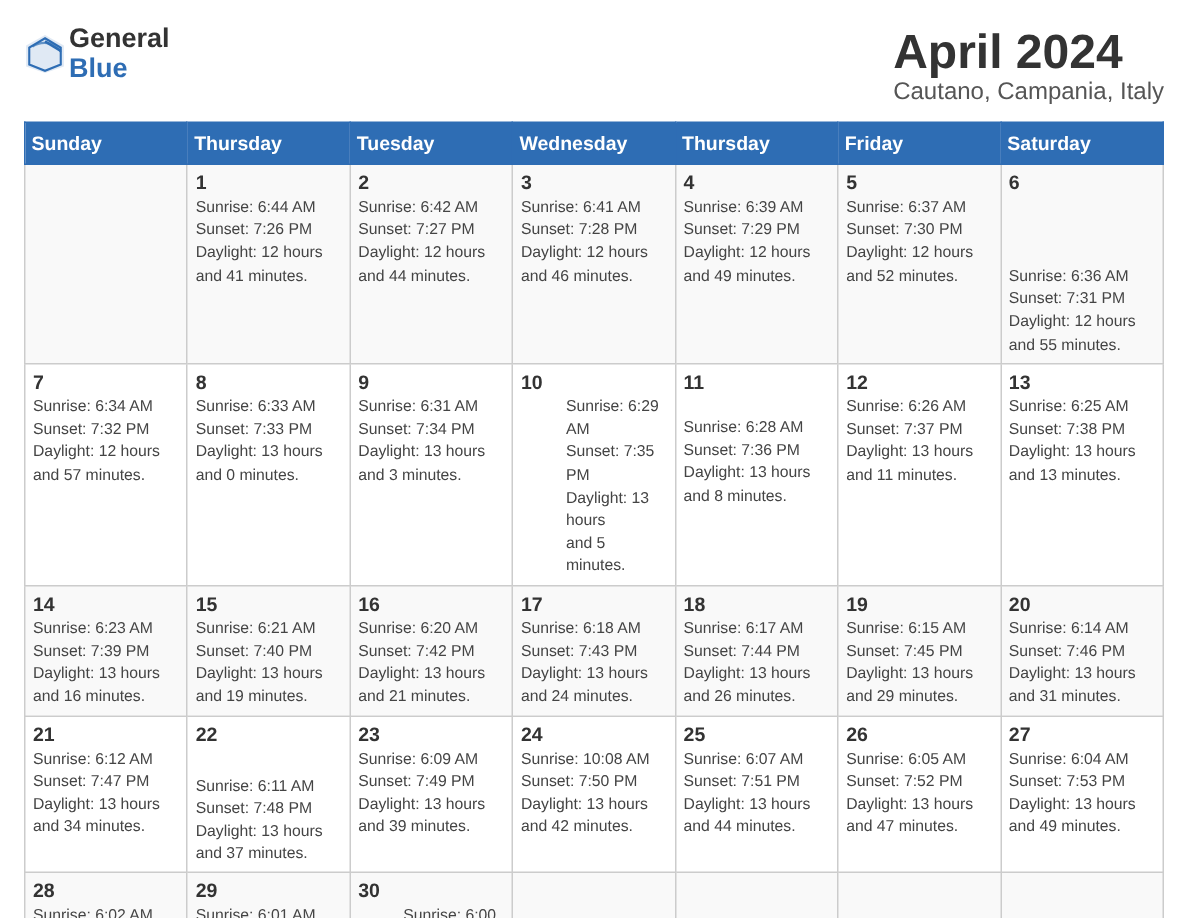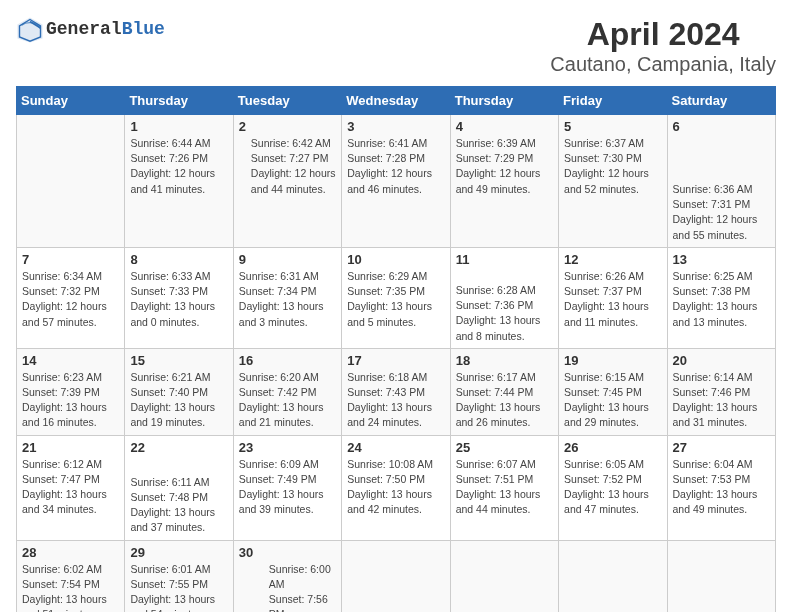--- a/index.html
+++ b/index.html
@@ -15,49 +15,48 @@
       justify-content: space-between;
       align-items: flex-start;
       margin-bottom: 10px;
     }
     .logo {
       display: flex;
       align-items: center;
     }
     .logo-text {
       display: flex;
-      flex-direction: row;
+      flex-direction: column;
       line-height: 1.1;
-      font-family: Liberation Mono, monospace;
     }
     .logo-general {
       font-size: 18px;
       font-weight: bold;
       color: #333;
     }
     .logo-blue {
       font-size: 18px;
       font-weight: bold;
       color: #2e6db4;
     }
     .logo-icon {
       width: 28px;
       height: 28px;
       margin-right: 2px;
     }
     .title-block {
-      text-align: center;
+      text-align: left;
     }
     .main-title {
       font-size: 32px;
       font-weight: bold;
       color: #333;
     }
     .subtitle {
-      font-size: 20px;
+      font-size: 16px;
       color: #555;
     }
     table {
       width: 100%;
       border-collapse: collapse;
       font-size: 11px;
     }
     thead tr {
       background-color: #2e6db4;
       color: white;
@@ -139,21 +138,21 @@
         <td class="empty-cell"></td>
         <td>
           <span class="day-num">1</span>
           <div class="day-info" style="white-space: pre-line;">Sunrise: 6:44 AM
 Sunset: 7:26 PM
 Daylight: 12 hours
 and 41 minutes.</div>
         </td>
         <td>
           <span class="day-num">2</span>
-          <div class="day-info" style="white-space: pre-line; margin-left: 12px;">Sunrise: 6:42 AM
+          <div class="day-info" style="white-space: pre-line;">Sunrise: 6:42 AM
 Sunset: 7:27 PM
 Daylight: 12 hours
 and 44 minutes.</div>
         </td>
         <td>
           <span class="day-num">3</span>
           <div class="day-info" style="white-space: pre-line;">Sunrise: 6:41 AM
 Sunset: 7:28 PM
 Daylight: 12 hours
 and 46 minutes.</div>
@@ -197,21 +196,21 @@
         </td>
         <td>
           <span class="day-num">9</span>
           <div class="day-info" style="white-space: pre-line;">Sunrise: 6:31 AM
 Sunset: 7:34 PM
 Daylight: 13 hours
 and 3 minutes.</div>
         </td>
         <td>
           <span class="day-num">10</span>
-          <div class="day-info" style="white-space: pre-line;">Sunrise: 6:29 AM
+          <div class="day-info" style="white-space: pre-line; margin-left: 30px;">Sunrise: 6:29 AM
 Sunset: 7:35 PM
 Daylight: 13 hours
 and 5 minutes.</div>
         </td>
         <td>
           <span class="day-num">11</span>
           <div class="day-info" style="white-space: pre-line; margin-top: 16px;">Sunrise: 6:28 AM
 Sunset: 7:36 PM
 Daylight: 13 hours
 and 8 minutes.</div>

